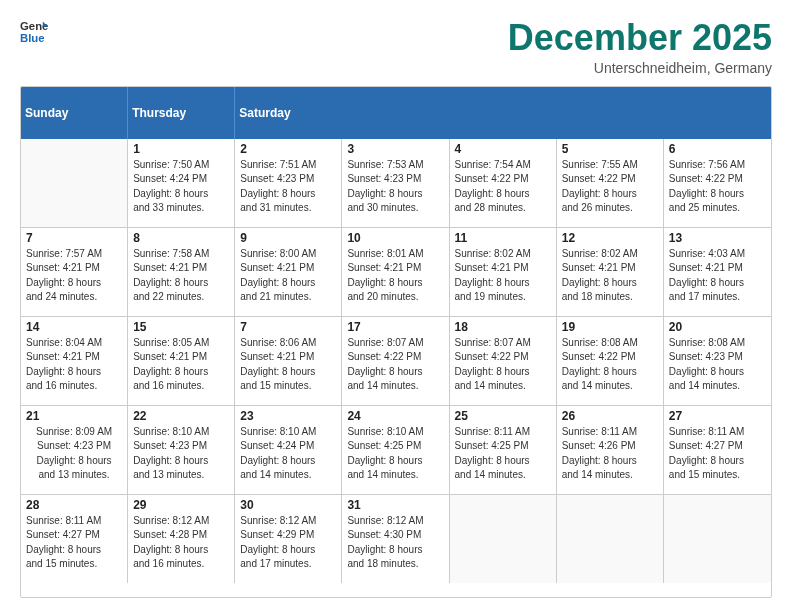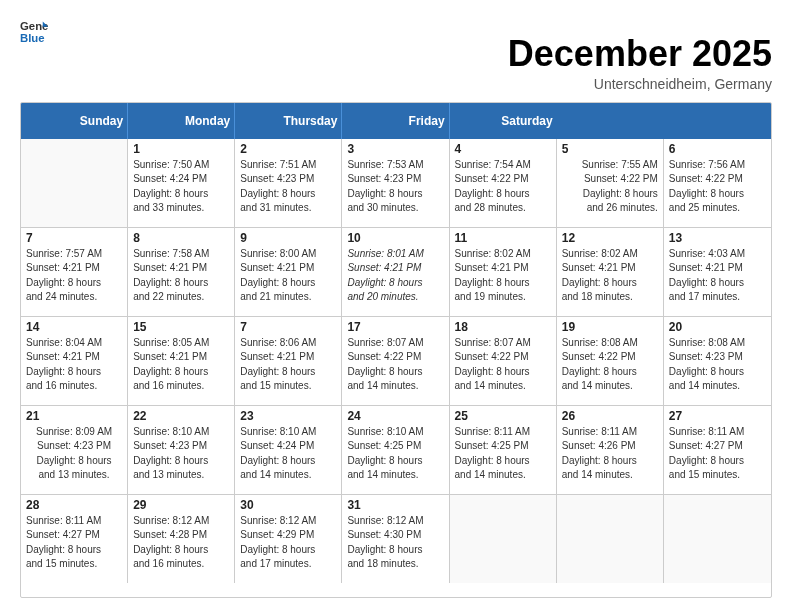--- a/index.html
+++ b/index.html
@@ -31,23 +31,22 @@
     .logo-icon {
       width: 28px;
       height: 28px;
     }
     .title-block {
       text-align: right;
     }
     .month-title {
       font-size: 36px;
       font-weight: bold;
-      color: #000000;
+      color: #0f766e;
       line-height: 1.1;
-      margin-top: 16px;
     }
     .subtitle {
       font-size: 14px;
       color: #555;
       margin-top: 2px;
     }
     .calendar {
       flex: 1;
       border: 1px solid #ccc;
       border-radius: 2px;
@@ -55,22 +54,22 @@
     }
     .cal-header-row {
       display: grid;
       grid-template-columns: repeat(7, 1fr);
       background: #2b6cb0;
     }
     .cal-header-cell {
       color: #fff;
       font-size: 12px;
       font-weight: bold;
-      text-align: right;
-      padding: 11px 4px;
+      text-align: left;
+      padding: 19px 4px;
       border-right: 1px solid #4a90d9;
     }
     .cal-header-cell:last-child { border-right: none; }
     .cal-body {
       display: flex;
       flex-direction: column;
     }
     .cal-row {
       display: grid;
       grid-template-columns: repeat(7, 1fr);
@@ -114,23 +113,21 @@
     </div>
     <div class="title-block">
       <div class="month-title">December 2025</div>
       <div class="subtitle">Unterschneidheim, Germany</div>
     </div>
   </div>
 
   <div class="calendar">
     <div class="cal-header-row">
     <div class="cal-header-cell">Sunday</div>
-        <div class="cal-header-cell">Monday</div>
         <div class="cal-header-cell">Thursday</div>
-        <div class="cal-header-cell">Friday</div>
         <div class="cal-header-cell">Saturday</div>
       </div>
     <div class="cal-body">
     <div class="cal-row">
           <div class="cal-cell empty"></div>
           <div class="cal-cell">
             <div class="day-num">1</div>
             <div class="day-info" style="white-space: pre-line;">Sunrise: 7:50 AM
 Sunset: 4:24 PM
 Daylight: 8 hours
@@ -152,21 +149,21 @@
           </div>
           <div class="cal-cell">
             <div class="day-num">4</div>
             <div class="day-info" style="white-space: pre-line;">Sunrise: 7:54 AM
 Sunset: 4:22 PM
 Daylight: 8 hours
 and 28 minutes.</div>
           </div>
           <div class="cal-cell">
             <div class="day-num">5</div>
-            <div class="day-info" style="white-space: pre-line; text-align: right;">Sunrise: 7:55 AM
+            <div class="day-info" style="white-space: pre-line;">Sunrise: 7:55 AM
 Sunset: 4:22 PM
 Daylight: 8 hours
 and 26 minutes.</div>
           </div>
           <div class="cal-cell">
             <div class="day-num">6</div>
             <div class="day-info" style="white-space: pre-line;">Sunrise: 7:56 AM
 Sunset: 4:22 PM
 Daylight: 8 hours
 and 25 minutes.</div>
@@ -189,21 +186,21 @@
           </div>
           <div class="cal-cell">
             <div class="day-num">9</div>
             <div class="day-info" style="white-space: pre-line;">Sunrise: 8:00 AM
 Sunset: 4:21 PM
 Daylight: 8 hours
 and 21 minutes.</div>
           </div>
           <div class="cal-cell">
             <div class="day-num">10</div>
-            <div class="day-info" style="white-space: pre-line; font-style: italic;">Sunrise: 8:01 AM
+            <div class="day-info" style="white-space: pre-line;">Sunrise: 8:01 AM
 Sunset: 4:21 PM
 Daylight: 8 hours
 and 20 minutes.</div>
           </div>
           <div class="cal-cell">
             <div class="day-num">11</div>
             <div class="day-info" style="white-space: pre-line;">Sunrise: 8:02 AM
 Sunset: 4:21 PM
 Daylight: 8 hours
 and 19 minutes.</div>

